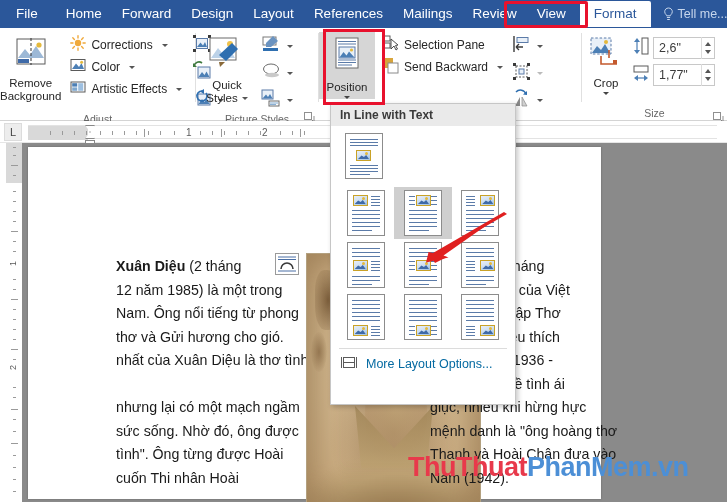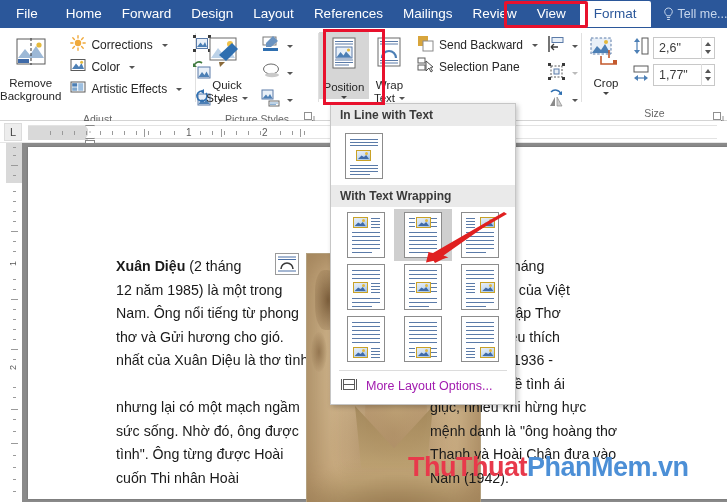--- a/index.html
+++ b/index.html
@@ -124,21 +124,21 @@
   .vtick.maj { left:5px; width:7px; }
   .vnum { position:absolute; left:2px; font-size:9px; color:#5a5a5a;
           writing-mode: vertical-rl; transform: rotate(180deg); }
 
   
   .canvas {
     position: absolute; left: 22px; top: 143px; width: 705px; height: 359px;
     background: #8a8a8a; overflow: hidden;
   }
   .page {
-    position: absolute; left: 6px; top: 4px; width: 699px; height: 352px;
+    position: absolute; left: 6px; top: 4px; width: 573px; height: 352px;
     background: #ffffff; box-shadow: 0 0 2px rgba(0,0,0,.25);
   }
   .doccol {
     position: absolute; font-size: 14.2px; line-height: 23.5px; color: #1a1a1a;
     font-family: "Liberation Sans", sans-serif;
   }
   .doccol.left  { left: 88px; top: 108px; width: 236px; }
   .doccol.right { left: 402px; top: 108px; width: 300px; }
   .doccol b { font-weight: bold; }
 
@@ -183,21 +183,21 @@
     height: 22px; background: #eaeaea; color: #3a3a3a; font-size: 12px;
     font-weight: bold; padding-left: 9px; line-height: 22px;
   }
   .menu-single { display: flex; padding: 7px 0 6px 14px; }
   .menu-grid { display: grid; grid-template-columns: repeat(3, 1fr); padding: 2px 6px 0 6px; }
   .gcell { display:flex; align-items:center; justify-content:center; padding: 3px 0; }
   .gcell.sel { background: #cfcfcf; }
   .menu-sep { height:1px; background:#dcdcdc; margin: 5px 8px 0 8px; }
   .menu-foot {
     display:flex; align-items:center; gap:9px; padding: 6px 0 0 10px;
-    font-size: 12.5px; color: #a21caf;
+    font-size: 12.5px; color: #0369a1;
   }
 
   
   .thumb { width: 38px; height: 46px; background:#fff; border:1px solid #8c8c8c; position:relative; }
   .thumb .tl { position:absolute; height:1px; background:#5b7ba8; left:4px; right:4px; }
   .thumb .timg {
     position:absolute; width:15px; height:11px; border:1px solid #c9a227;
     background: linear-gradient(160deg,#e9eef6 0%,#cfe0f2 45%,#9dbfe0 100%);
   }
   .thumb .timg::after {
@@ -438,61 +438,41 @@
               </g>
               <rect x="9" y="11" width="16" height="11" fill="#e9f0f8" stroke="#5b7ba8"></rect>
               <path d="M9.5 21.5 L13.5 16 L16.5 19.5 L19 15.5 L24.5 21.5 Z" fill="#4c7fb5"></path>
               <circle cx="21.5" cy="14" r="1.6" fill="#e4b93d"></circle>
             </svg>
           </span>
           <div class="lbl"><span>Position</span></div>
           <span class="caret"></span>
         </div>
 
-        <div class="bigbtn" style="width:46px">
-          <span>
-            <svg width="32" height="36" viewBox="0 0 32 36">
-              <rect x="5" y="2" width="22" height="28" fill="#fff" stroke="#6a6a6a"></rect>
-              <g stroke="#5b7ba8" stroke-width="1">
-                <line x1="7" y1="5.5" x2="25" y2="5.5"></line>
-                  <line x1="7" y1="8" x2="25" y2="8"></line>
-              </g>
-              <path d="M9 22 A7 7 0 0 1 23 22" fill="none" stroke="#4c7fb5" stroke-width="2.2"></path>
-              <g stroke="#5b7ba8" stroke-width="1">
-                <line x1="7" y1="24.5" x2="25" y2="24.5"></line>
-                  <line x1="7" y1="27" x2="25" y2="27"></line>
-              </g>
-            </svg>
-          </span>
-          <div class="lbl">
-            <span>Wrap</span><br>
-            <span>Text</span><span class="caret-s"></span>
-          </div>
-        </div>
 
         <div class="colstack" style="margin-left:4px">
-          <div class="smallrow">
-            <span>
-              <svg width="17" height="17" viewBox="0 0 17 17">
-                <rect x="1" y="1" width="10" height="10" fill="#d8a53c"></rect>
-                <rect x="6" y="6" width="10" height="10" fill="#fff" stroke="#8a8a8a"></rect>
-              </svg>
-            </span>
-            <span class="lbl">Send Backward</span>
-            <span class="caret-s"></span>
-          </div>
           <div class="smallrow">
             <span>
               <svg width="17" height="17" viewBox="0 0 17 17">
                 <rect x="1" y="1" width="7" height="5" fill="none" stroke="#5a5a5a"></rect>
                 <rect x="1" y="8" width="7" height="5" fill="none" stroke="#5a5a5a"></rect>
                 <path d="M9 4 L9 14 L12 11 L14 15 L15.5 14 L13.5 10.5 L16 10 Z" fill="#fff" stroke="#3a3a3a" stroke-width="0.9"></path>
               </svg>
             </span>
             <span class="lbl">Selection Pane</span>
+          </div>
+          <div class="smallrow">
+            <span>
+              <svg width="17" height="17" viewBox="0 0 17 17">
+                <rect x="1" y="1" width="10" height="10" fill="#d8a53c"></rect>
+                <rect x="6" y="6" width="10" height="10" fill="#fff" stroke="#8a8a8a"></rect>
+              </svg>
+            </span>
+            <span class="lbl">Send Backward</span>
+            <span class="caret-s"></span>
           </div>
         </div>
 
         <div class="iconcol" style="margin-left:3px">
           <div class="iconrow">
             <span>
               <svg width="19" height="19" viewBox="0 0 19 19">
                 <line x1="2" y1="1" x2="2" y2="17" stroke="#3a3a3a" stroke-width="1.4"></line>
                 <rect x="5" y="2.5" width="11" height="5" fill="#e9f0f8" stroke="#5b7ba8"></rect>
                 <path d="M11 12 L4 12 M4 12 L7 9 M4 12 L7 15" fill="none" stroke="#3a3a3a" stroke-width="1.3"></path>
@@ -733,21 +713,20 @@
           <div class="tl" style="top:8px"></div>
         <div class="tl" style="top:11px"></div>
         <div class="timg" style="left:10px; top:16px"></div>
         <div class="tl" style="top:31px"></div>
           <div class="tl" style="top:34px"></div>
         <div class="tl" style="top:37px"></div>
           <div class="tl" style="top:40px; right:12px"></div>
       </div>
     </div>
 
-    <div class="menu-head">With Text Wrapping</div>
 
     <div class="menu-grid">
 
       <div class="gcell">
         <div class="thumb">
           <div class="timg" style="left:5px; top:4px"></div>
           <div class="tl" style="top:5px; left:23px"></div>
             <div class="tl" style="top:8px; left:23px"></div>
           <div class="tl" style="top:11px; left:23px"></div>
             <div class="tl" style="top:14px; left:23px"></div>

